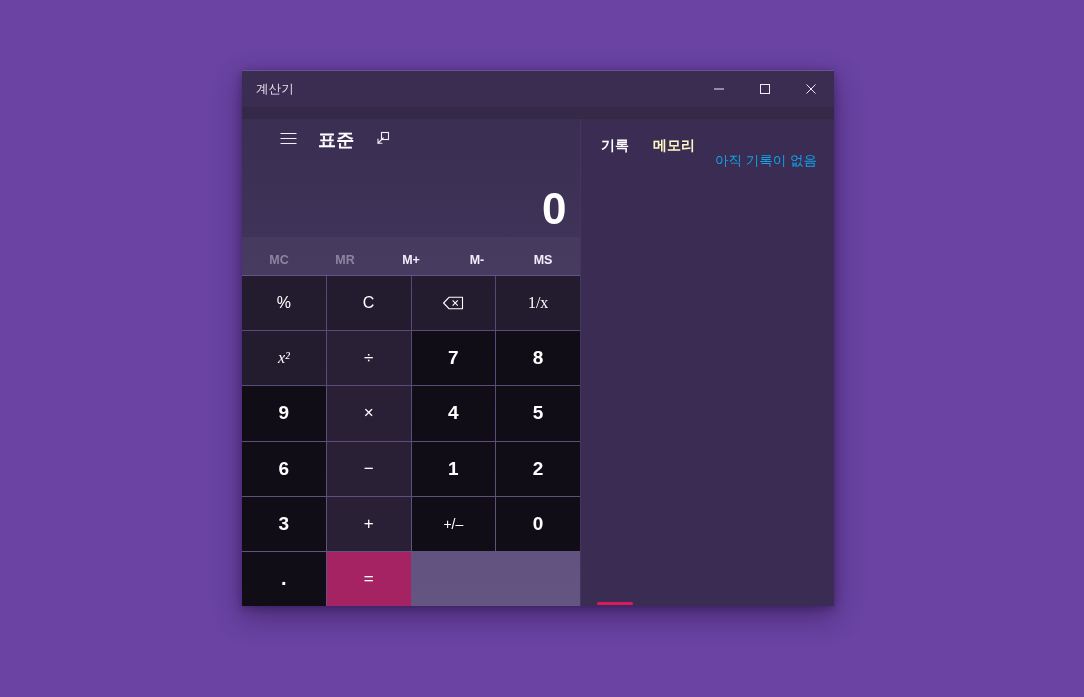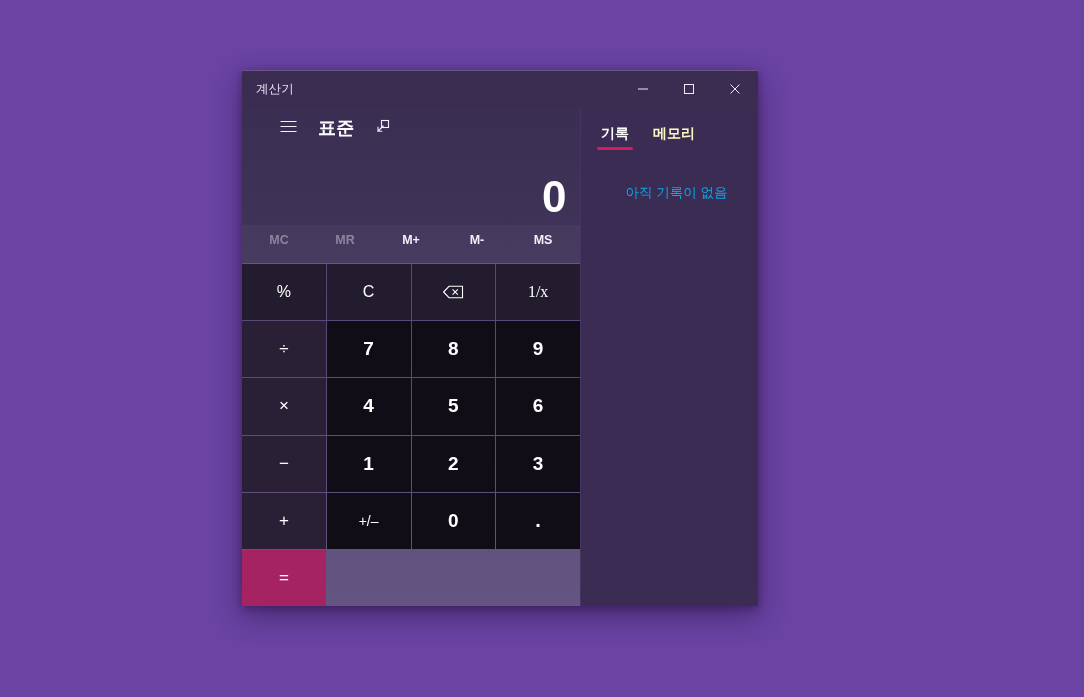--- a/index.html
+++ b/index.html
@@ -21,29 +21,30 @@
     width: 1084px;
     height: 697px;
     background: #6a43a3;
   }
 
   
   #calc-window {
     position: absolute;
     left: 242px;
     top: 70px;
-    width: 516px;
+    width: 592px;
     height: 536px;
     background: #342a47;
     box-shadow: 0 10px 26px rgba(30, 12, 55, .45),
                 0 2px 8px rgba(25, 10, 45, .35);
     border-top: 1px solid rgba(150,120,190,.55);
     overflow: hidden;
     display: flex;
     flex-direction: column;
+    gap: 12px;
   }
 
   
   .titlebar {
     height: 36px;
     flex: 0 0 36px;
     display: flex;
     align-items: stretch;
     background: #3a2d51;
     position: relative;
@@ -126,21 +127,21 @@
     font-weight: 700;
     color: #ffffff;
     line-height: 1;
     letter-spacing: -.5px;
     user-select: none;
   }
 
   .memory-row {
     flex: 0 0 38px;
     display: flex;
-    align-items: flex-start;
+    align-items: flex-end;
     background: rgba(255,255,255,.035);
     padding: 0 4px;
   }
   .mem-btn {
     flex: 1 1 0;
     height: 30px;
     display: flex;
     align-items: center;
     justify-content: center;
     font-size: 12.5px;
@@ -178,21 +179,20 @@
   .key.dot     { background: #110d17; font-size: 20px; font-weight: 700; }
   .key.fn .mi  { font-family: "Liberation Serif", "DejaVu Serif", serif; font-style: italic; font-size: 16px; }
   .key.fn .frac{ font-family: "Liberation Serif", "DejaVu Serif", serif; font-size: 16px; }
   .key svg { display: block; }
 
   
   .side-pane {
     flex: 1 1 auto;
     background: #3b2c54;
     display: flex;
-    flex-direction: column;
     border-left: 1px solid rgba(120,96,160,.18);
     text-align: center;
   }
   .side-tabs {
     display: flex;
     padding: 14px 0 0 14px;
     gap: 12px;
   }
   .side-tab {
     padding: 4px 6px 8px 6px;
@@ -296,20 +296,23 @@
               <svg width="22" height="16" viewBox="0 0 22 16">
                 <path d="M7.2 2.2h13.3v11.6H7.2L1.6 8z" stroke="currentColor" stroke-width="1.1" fill="none" stroke-linejoin="round"></path>
                 <path d="M10.6 5.4l5.2 5.2M15.8 5.4l-5.2 5.2" stroke="currentColor" stroke-width="1.1" fill="none"></path>
               </svg>
             </span>
           </div>
 
           <div class="key fn">
             <span class="frac">1/x</span>
           </div>
+          <div class="key fn">
+            <span class="mi">x²</span>
+          </div>
           <div class="key op">÷</div>
 
           <div class="key num">7</div>
           <div class="key num">8</div>
           <div class="key num">9</div>
           <div class="key op">×</div>
 
           <div class="key num">4</div>
           <div class="key num">5</div>
           <div class="key num">6</div>

